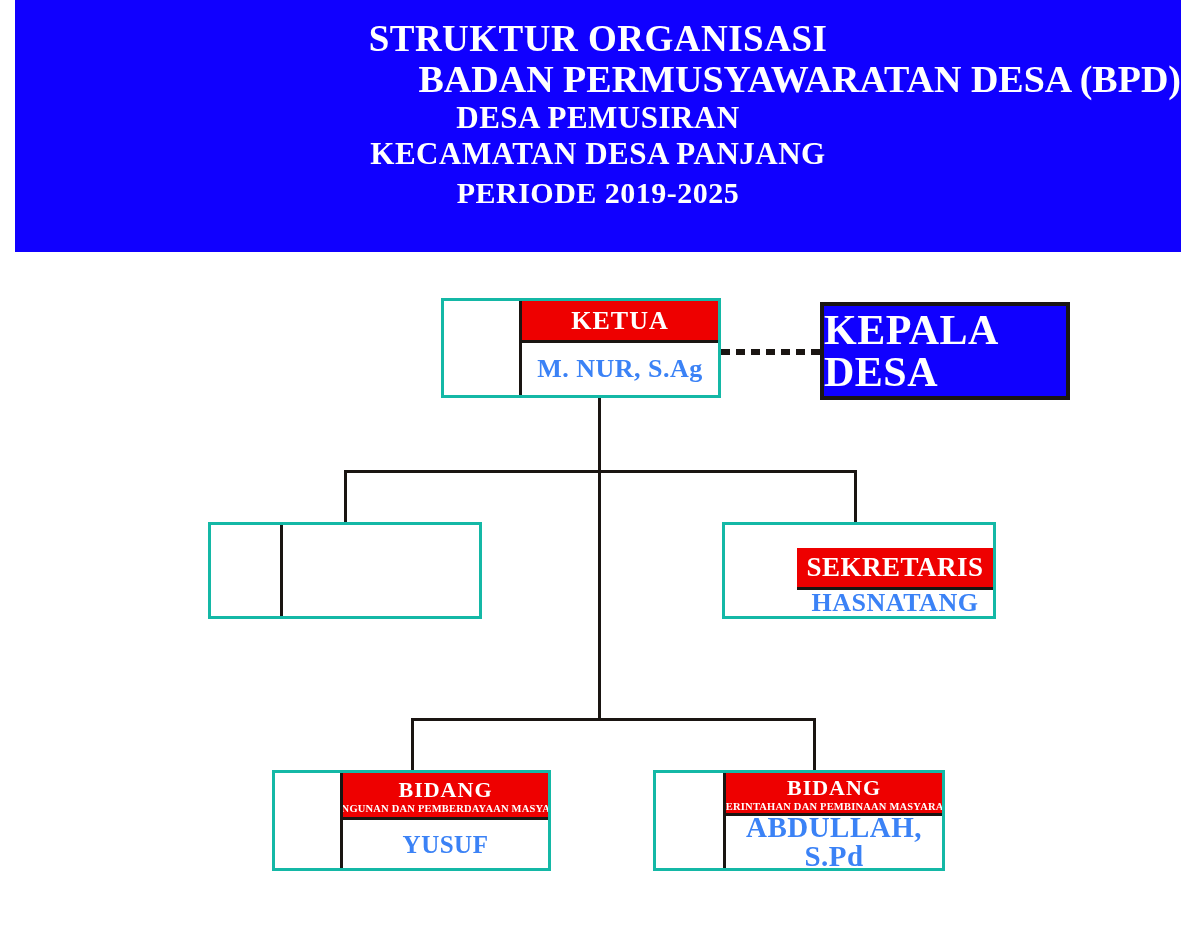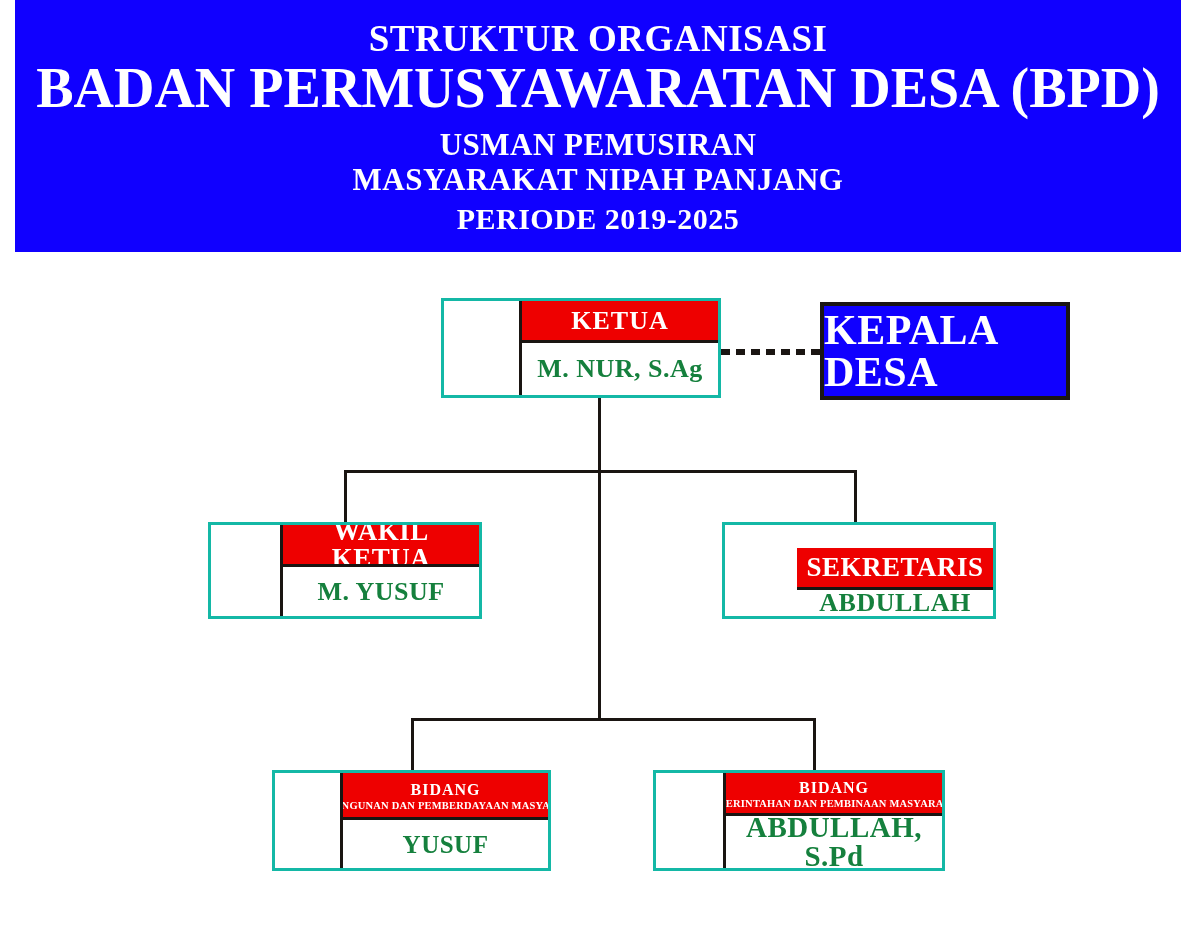--- a/index.html
+++ b/index.html
@@ -35,21 +35,21 @@
   }
   .hdr-line {
     font-family: "Liberation Serif", "DejaVu Serif", serif;
     font-weight: bold;
     color: #ffffff;
     letter-spacing: 0.5px;
     line-height: 1.02;
     white-space: nowrap;
   }
   #hdr-1 { font-size: 37px; margin-bottom: 2px; }
-  #hdr-2 { font-size: 56px; letter-spacing: 0px; margin-bottom: 12px; }
+  #hdr-2 { font-size: 38px; letter-spacing: 0px; margin-bottom: 4px; text-align: right; }
   #hdr-3 { font-size: 31px; margin-bottom: 4px; }
   #hdr-4 { font-size: 31px; margin-bottom: 8px; }
   #hdr-5 { font-size: 30px; }
 
   
   #chart-area {
     position: absolute;
     left: 0;
     top: 252px;
     width: 1181px;
@@ -85,21 +85,21 @@
     border-bottom: 3px solid #1a1512;
     display: flex;
     flex-direction: column;
     align-items: center;
     justify-content: center;
     line-height: 1.0;
     overflow: hidden;
   }
   .node-name {
     background: #ffffff;
-    color: #15803d;
+    color: #3b82f6;
     font-weight: bold;
     text-align: center;
     display: flex;
     align-items: center;
     justify-content: center;
     flex: 1 1 auto;
     line-height: 1.0;
     overflow: hidden;
   }
 
@@ -145,21 +145,21 @@
   #node-bidang-pembangunan { left: 272px; top: 518px; width: 279px; height: 101px; }
   #node-bidang-pembangunan .node-spacer { width: 68px; }
   #node-bidang-pembangunan .node-title { height: 47px; padding-top: 3px; }
   #node-bidang-pembangunan .node-name { font-size: 25px; letter-spacing: 0.5px; }
 
   #node-bidang-pemerintahan { left: 653px; top: 518px; width: 292px; height: 101px; }
   #node-bidang-pemerintahan .node-spacer { width: 70px; }
   #node-bidang-pemerintahan .node-title { height: 47px; padding-top: 3px; }
   #node-bidang-pemerintahan .node-name { font-size: 29px; letter-spacing: 0.5px; }
 
-  .bidang-main { font-size: 16px; letter-spacing: 1px; text-align: center; }
+  .bidang-main { font-size: 22px; letter-spacing: 1px; text-align: center; }
   .bidang-sub  { font-size: 10.5px; letter-spacing: 0.2px; margin-top: 3px; white-space: nowrap; }
 
   
   .conn {
     position: absolute;
     background: #1a1512;
   }
   .conn-v { width: 3px; }
   .conn-h { height: 3px; }
 
@@ -185,22 +185,22 @@
   }
 </style>
 </head>
 <body>
 
 <div id="page">
 
   <div id="header-banner">
     <div class="hdr-line" id="hdr-1">STRUKTUR ORGANISASI</div>
     <div class="hdr-line" id="hdr-2">BADAN PERMUSYAWARATAN DESA (BPD)</div>
-    <div class="hdr-line" id="hdr-3">USMAN PEMUSIRAN</div>
-    <div class="hdr-line" id="hdr-4">MASYARAKAT NIPAH PANJANG</div>
+    <div class="hdr-line" id="hdr-3">DESA PEMUSIRAN</div>
+    <div class="hdr-line" id="hdr-4">KECAMATAN DESA PANJANG</div>
     <div class="hdr-line" id="hdr-5">PERIODE 2019-2025</div>
   </div>
 
   <div id="chart-area">
 
     <div class="conn conn-v" id="conn-ketua-down"></div>
     <div class="conn conn-h" id="conn-level1-bar"></div>
     <div class="conn conn-v" id="conn-left-down"></div>
     <div class="conn conn-v" id="conn-right-down"></div>
     <div class="conn conn-v" id="conn-mid-down"></div>
@@ -218,35 +218,29 @@
         <div class="node-name">M. NUR, S.Ag</div>
       </div>
     </div>
 
     <div id="node-kepala-desa">
       <span>KEPALA DESA</span>
     </div>
 
     <div class="org-node" id="node-wakil-ketua">
       <div class="node-spacer"></div>
-      <div class="node-body">
-        <div class="node-title">
-          <span>WAKIL KETUA</span>
-        </div>
-        <div class="node-name">M. YUSUF</div>
-      </div>
     </div>
 
     <div class="org-node" id="node-sekretaris">
       <div class="node-spacer"></div>
       <div class="node-body">
         <div class="node-title">
           <span>SEKRETARIS</span>
         </div>
-        <div class="node-name">ABDULLAH</div>
+        <div class="node-name">HASNATANG</div>
       </div>
     </div>
 
     <div class="org-node" id="node-bidang-pembangunan">
       <div class="node-spacer"></div>
       <div class="node-body">
         <div class="node-title">
           <span class="bidang-main">BIDANG</span>
           <span class="bidang-sub">PEMBANGUNAN DAN PEMBERDAYAAN MASYARAKAT</span>
         </div>

